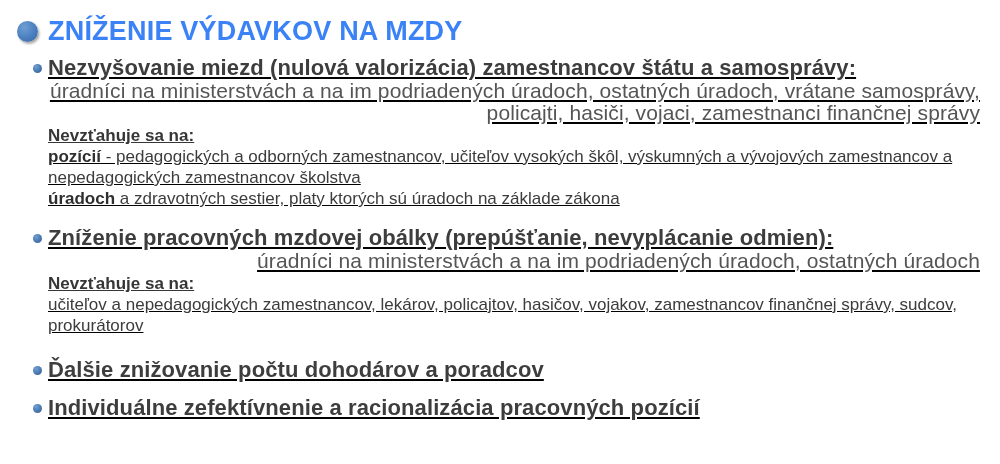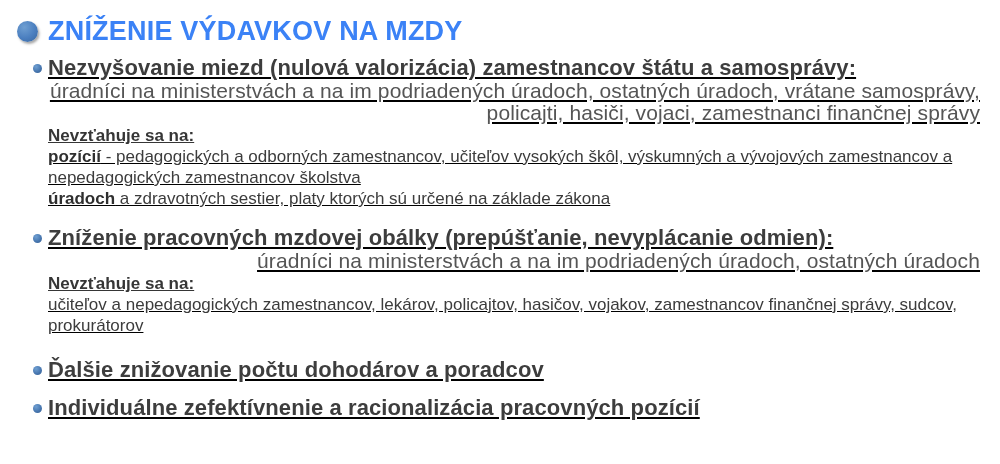--- a/index.html
+++ b/index.html
@@ -61,21 +61,21 @@
   </div>
 
   <div class="items">
 
     <div class="item">
       <span class="dot"></span>
       <div class="item-heading">Nezvyšovanie miezd (nulová valorizácia) zamestnancov štátu a samosprávy:</div>
       <div class="item-body">úradníci na ministerstvách a na im podriadených úradoch, ostatných úradoch, vrátane samosprávy, policajti, hasiči, vojaci, zamestnanci finančnej správy</div>
       <div class="exc-label">Nevzťahuje sa na:</div>
       <div class="exc-line"><b>pozícií</b><span> - pedagogických a odborných zamestnancov, učiteľov vysokých škôl, výskumných a vývojových zamestnancov a nepedagogických zamestnancov školstva</span></div>
-      <div class="exc-line"><b>úradoch</b><span> a zdravotných sestier, platy ktorých sú určené na základe zákona</span></div>
+      <div class="exc-line"><b>úradoch</b><span> a zdravotných sestier, platy ktorých sú úradoch na základe zákona</span></div>
     </div>
 
     <div class="gap-sm"></div>
 
     <div class="item">
       <span class="dot"></span>
       <div class="item-heading">Zníženie pracovných mzdovej obálky (prepúšťanie, nevyplácanie odmien):</div>
       <div class="item-body">úradníci na ministerstvách a na im podriadených úradoch, ostatných úradoch</div>
       <div class="exc-label">Nevzťahuje sa na:</div>
       <div class="exc-line"><b></b><span>učiteľov a nepedagogických zamestnancov, lekárov, policajtov, hasičov, vojakov, zamestnancov finančnej správy, sudcov, prokurátorov</span></div>

